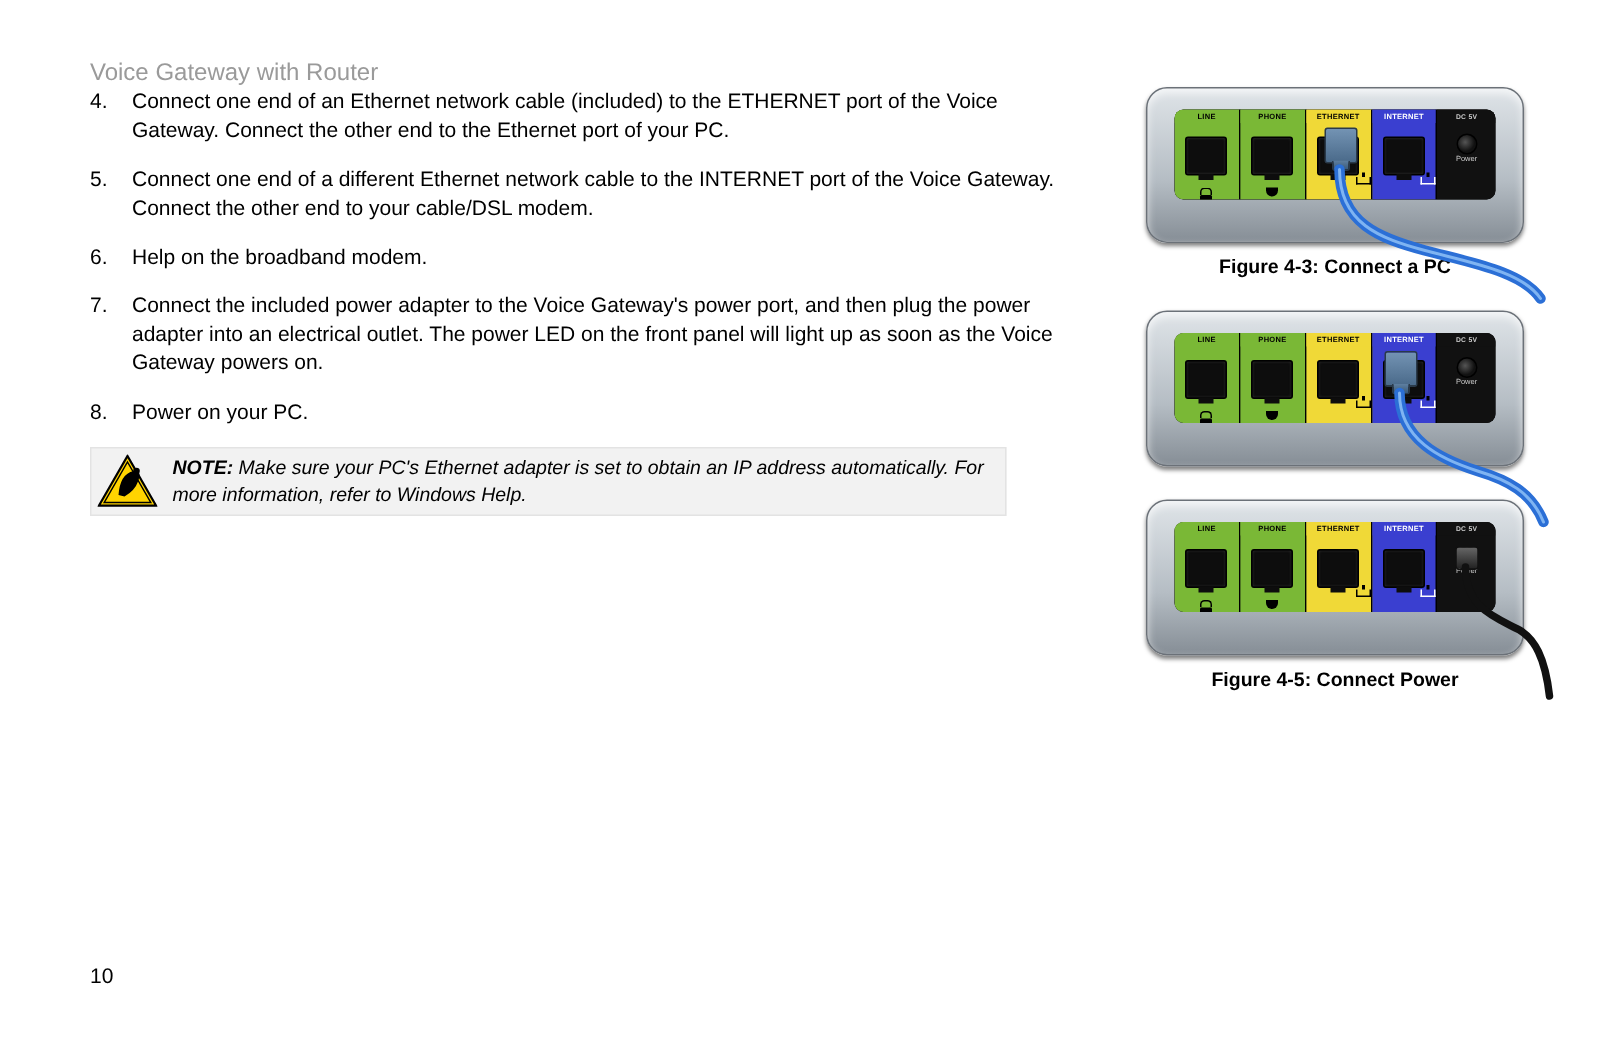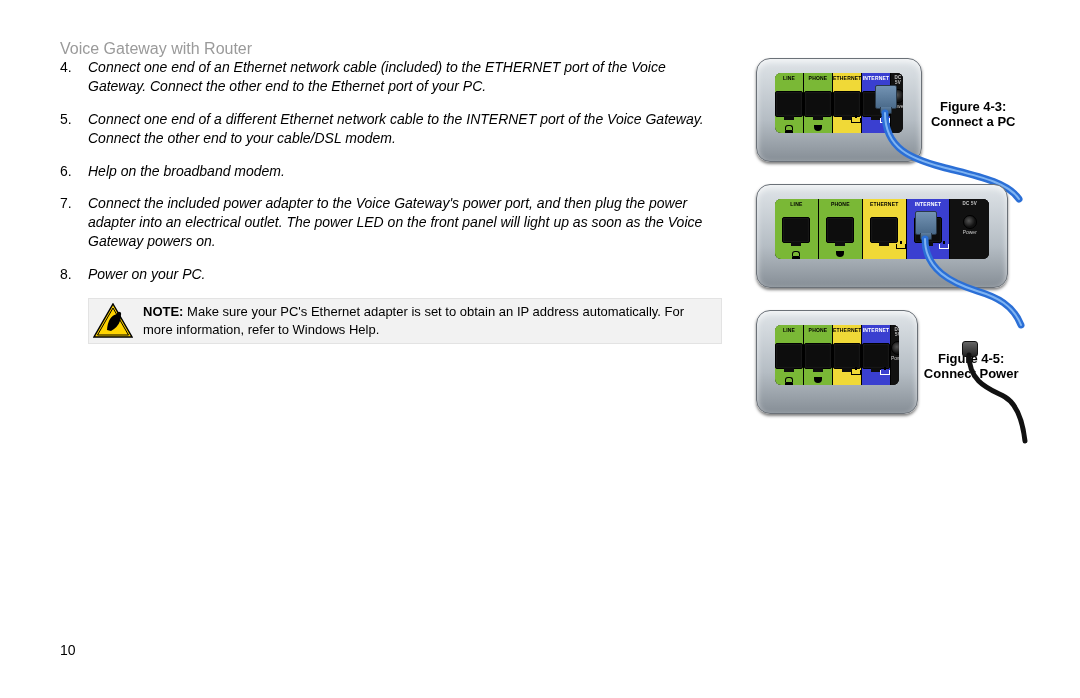--- a/index.html
+++ b/index.html
@@ -37,31 +37,30 @@
     line-height: 1.35;
     margin-bottom: 14px;
   }
   .step-num {
     width: 28px;
     flex: 0 0 28px;
     text-align: left;
   }
   .step-text {
     flex: 1;
-    font-style: italic;
   }
   .note-row {
     display: flex;
     align-items: flex-start;
     background: #f2f2f2;
     border: 1px solid #e3e3e3;
-    padding: 4px 26px 4px 4px;
-    margin-left: 28px;
+    padding: 4px 3px 4px 4px;
     margin-top: 4px;
     width: 602px;
+    font-style: italic;
   }
   .note-icon {
     width: 40px;
     height: 36px;
     flex: 0 0 40px;
     margin-right: 10px;
   }
   .note-text {
     font-size: 13px;
     line-height: 1.35;
@@ -77,20 +76,21 @@
 
   
   .figures {
     position: absolute;
     top: 58px;
     left: 756px;
     width: 268px;
   }
   .figure-block {
     display: flex;
+    flex-direction: column;
     align-items: center;
     margin-bottom: 22px;
   }
   .fig-caption {
     font-size: 13px;
     font-weight: bold;
     margin-top: 8px;
     text-align: center;
   }
 

